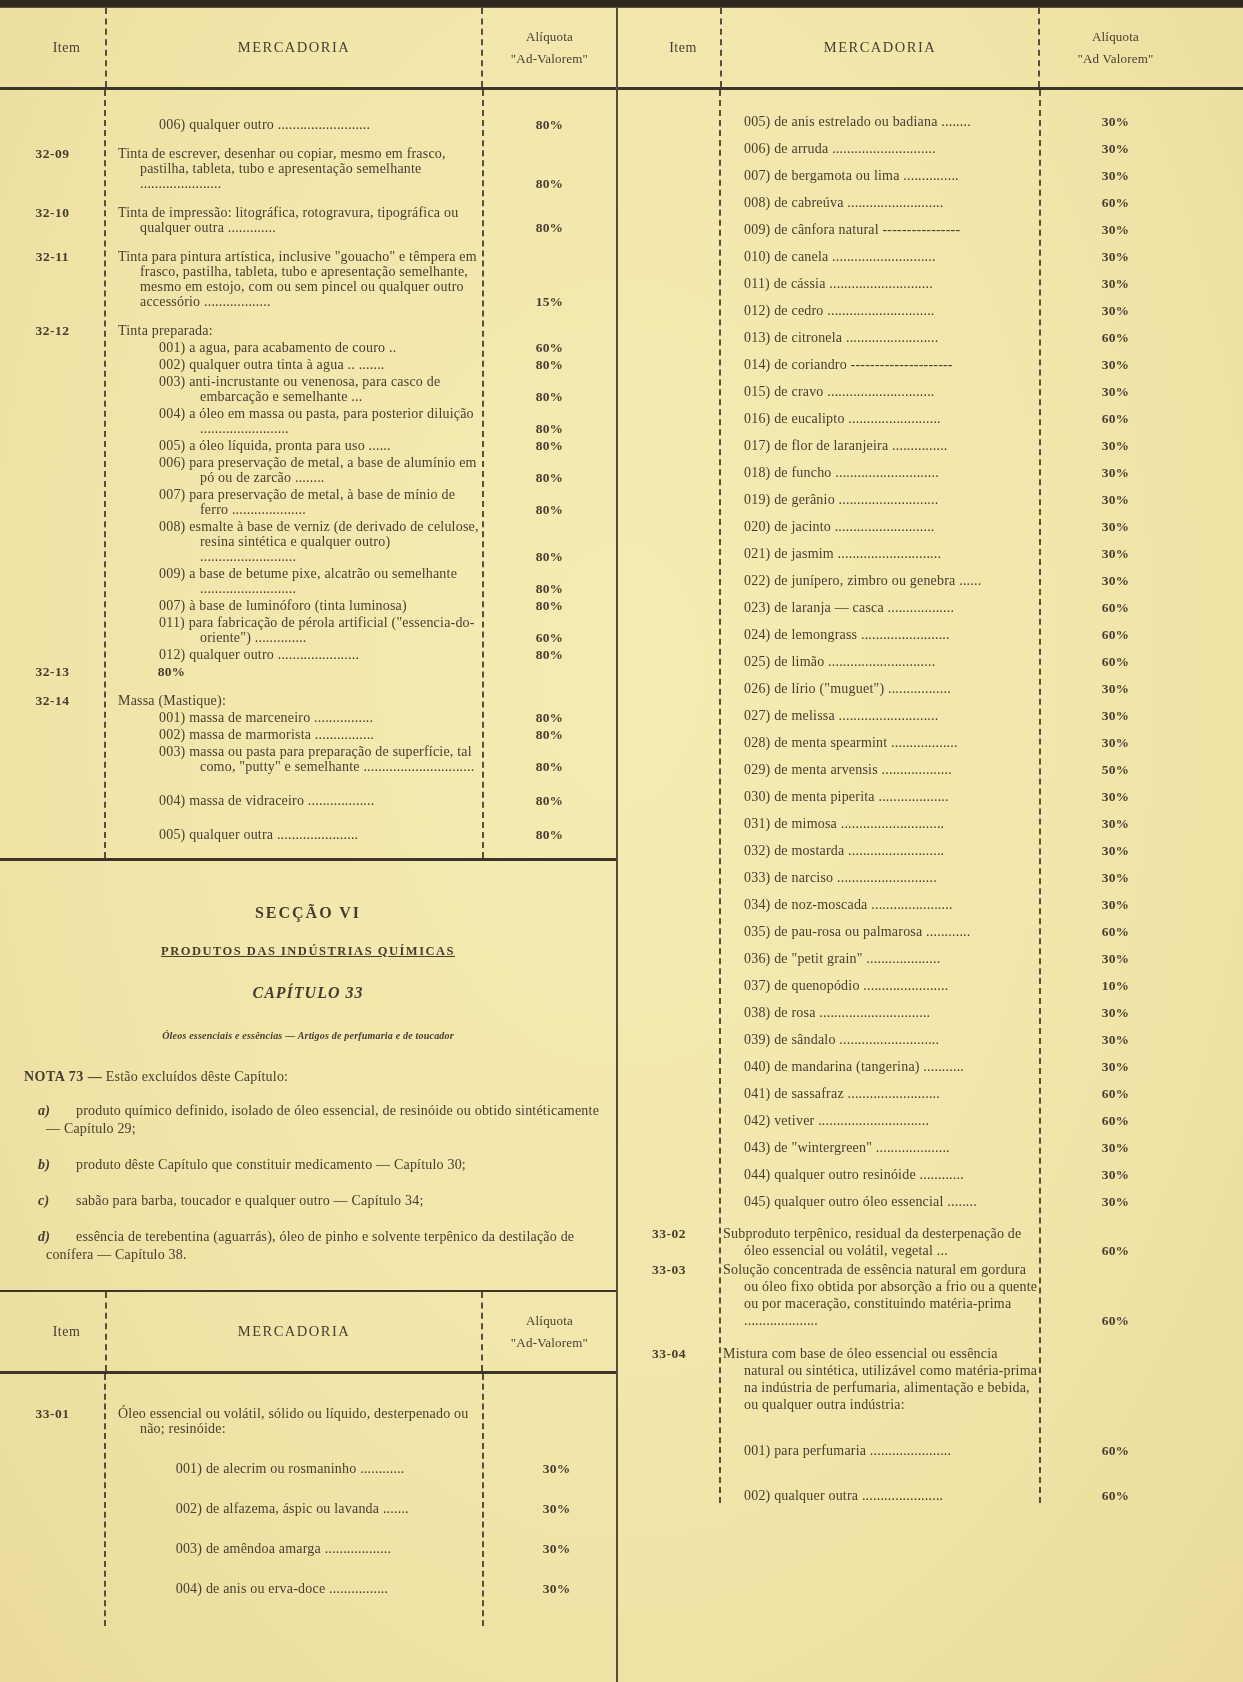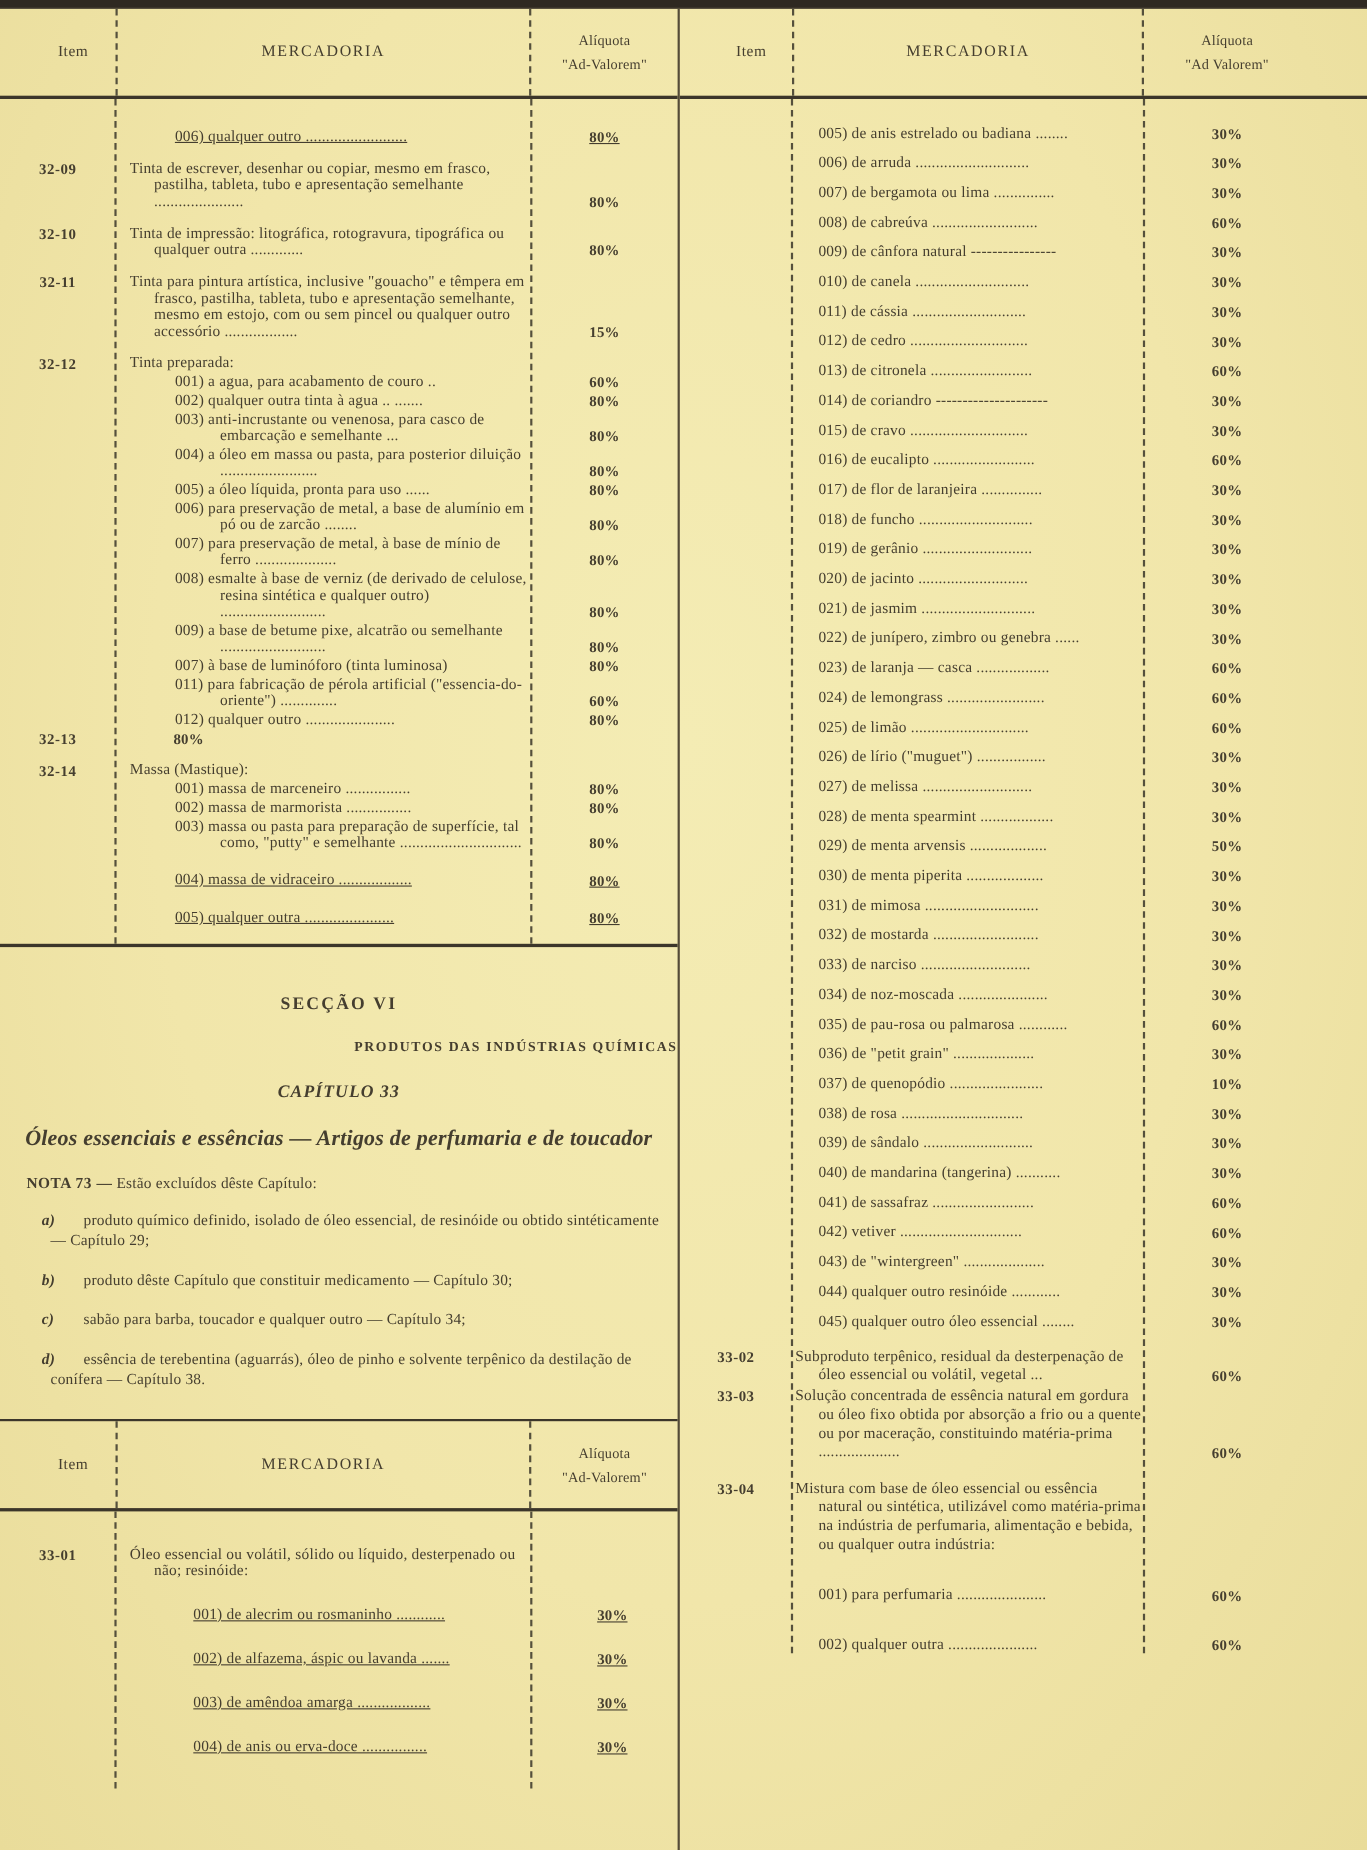--- a/index.html
+++ b/index.html
@@ -38,21 +38,21 @@
   .c-num{ width:105px; text-align:center; font-weight:bold; font-size:13.5px; letter-spacing:0.5px;}
   .c-body{ width:378px;}
   .c-pct{ width:133px; text-align:center; font-weight:bold; font-size:13.5px; align-self:flex-end;}
   .t3 .c-num{ width:102px;}
   .t3 .c-body{ width:320px;}
   .t3 .c-pct{ width:203px; padding-right:52px;}
 
   
   .t-left .row.main{ margin-top:14px;}
   .t-left .row.mainsnug{ margin-top:2px;}
-  .t-left .row.sub{ margin-top:19px;text-decoration:underline;}
+  .t-left .row.sub{ margin-top:19px;}
   .t-left .row.subtight{ margin-top:2px;}
   .t2 .row.main{ margin-top:24px;}
   .t2 .row.sub{ margin-top:25px;gap:28px;}
   .t3 .row.sub{ margin-top:12px;}
   .t3 .row.subsp{ margin-top:30px;}
   .t3 .row.main{ margin-top:16px; line-height:17px;}
   .t3 .row.mainsnug{ margin-top:2px; line-height:17px;}
 
   
   .t-left .main .c-body, .t-left .mainsnug .c-body{ padding-left:35px; text-indent:-22px;}
@@ -60,23 +60,23 @@
   .t3 .main .c-body, .t3 .mainsnug .c-body{ padding-left:24px; text-indent:-21px;}
   .t3 .sub .c-body, .t3 .subsp .c-body{ padding-left:70px; text-indent:-46px;}
 
   .t1 .rows{ padding-bottom:16px; border-bottom:3px solid #3c362a;}
   .t2{ border-top:2px solid #3c362a; margin-top:26px;}
   .t2 .rows{ padding-bottom:30px;}
   .t3 .rows{ padding-top:12px;}
 
   
   .sec-title{ text-align:center; font-weight:bold; font-size:16px; letter-spacing:2px; margin-top:44px;}
-  .sec-sub{ text-align:right; font-weight:bold; font-size:12.5px; letter-spacing:1.5px; margin-top:24px;}
+  .sec-sub{ text-align:center; font-weight:bold; font-size:12.5px; letter-spacing:1.5px; margin-top:24px;text-decoration:underline;}
   .cap-title{ text-align:center; font-weight:bold; font-style:italic; font-size:16px; letter-spacing:1px; margin-top:26px;}
-  .cap-sub{ text-align:center; font-weight:bold; font-style:italic; font-size:20px; margin-top:28px;}
+  .cap-sub{ text-align:center; font-weight:bold; font-style:italic; font-size:10px; margin-top:28px;}
   .nota{ margin-top:26px; font-size:14px;}
   .nota .nota-label{ font-weight:bold; letter-spacing:0.5px;padding-left:24px;}
   .note{ position:relative; margin-top:18px; padding-left:46px; text-indent:30px; line-height:18px; font-size:14px;}
   .note .letra{ position:absolute; left:38px; top:0; font-weight:bold; font-style:italic; text-indent:0;}
 </style>
 </head>
 <body>
 
 <div class="page">
   <div class="top-band"></div>

